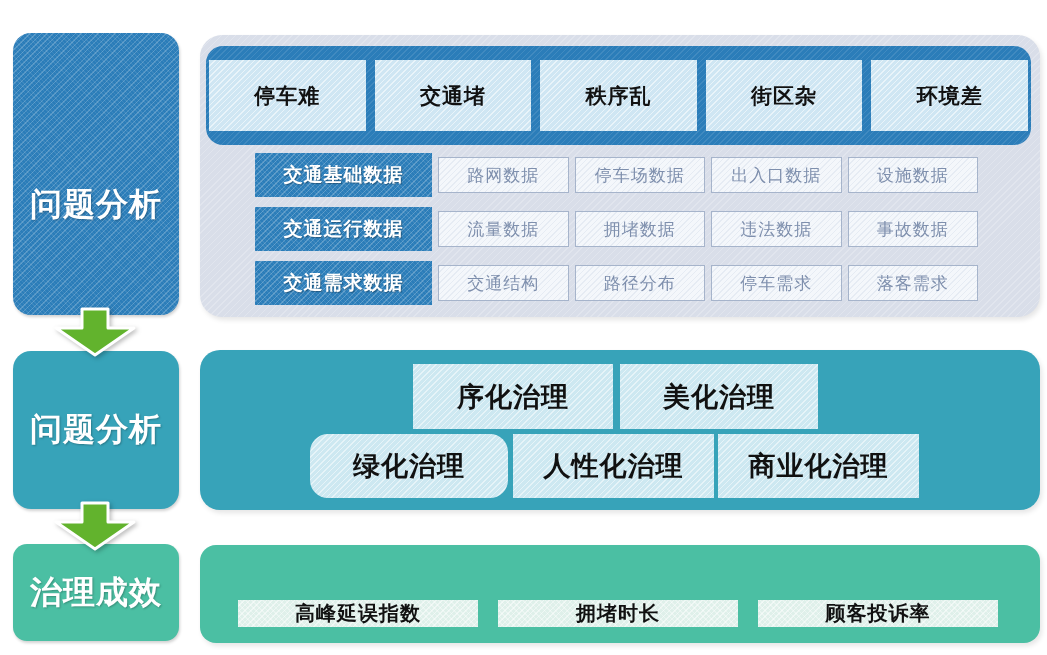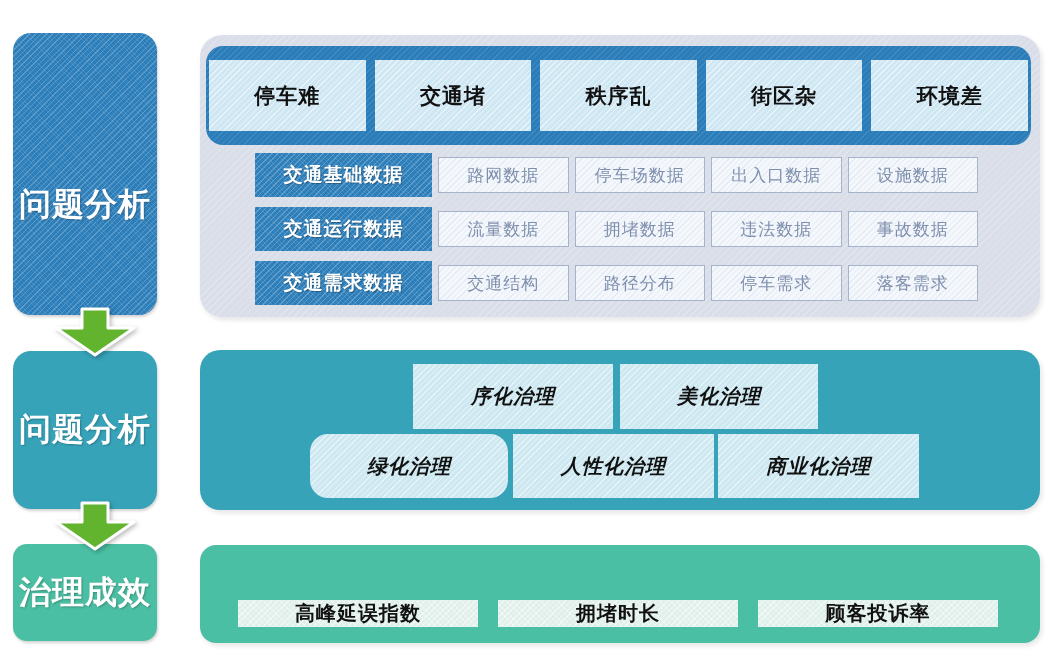--- a/index.html
+++ b/index.html
@@ -5,21 +5,21 @@
   html, body { margin: 0; padding: 0; background: #ffffff; }
   body {
     width: 1047px; height: 655px;
     font-family: "Liberation Sans", "DejaVu Sans", sans-serif;
     overflow: hidden;
   }
   .canvas { position: relative; width: 1047px; height: 655px; background: #ffffff; }
 
   
   .stage {
-    position: absolute; left: 13px; width: 144px;
+    position: absolute; left: 13px; width: 166px;
     border-radius: 18px;
     display: flex; align-items: center; justify-content: center;
     box-sizing: border-box;
     box-shadow: 1px 2px 3px rgba(0,0,0,.18);
   }
   .stage-label {
     color: #ffffff; font-size: 32px; font-weight: bold; letter-spacing: 1px;
     text-shadow: 1px 1px 2px rgba(0,0,0,.25);
     white-space: nowrap;
   }
@@ -92,21 +92,21 @@
   .panel-methods {
     top: 350px; height: 160px; border-radius: 20px;
     background: #37a3b9;
     box-shadow: 2px 3px 5px rgba(0,0,0,.10);
   }
   .method-box {
     position: absolute;
     display: flex; align-items: center; justify-content: center;
     background-color: #cde8f1;
     background-image: repeating-linear-gradient(135deg, rgba(255,255,255,.5) 0 1px, rgba(255,255,255,0) 1px 4px);
-    color: #111111; font-size: 20px; font-weight: bold; letter-spacing: 1px; font-style: italic;
+    color: #111111; font-size: 27px; font-weight: bold; letter-spacing: 1px;
   }
   .m-1 { left: 213px; top: 14px; width: 200px; height: 65px; }
   .m-2 { left: 420px; top: 14px; width: 198px; height: 65px; }
   .m-3 { left: 110px; top: 84px; width: 198px; height: 64px; border-radius: 18px; }
   .m-4 { left: 313px; top: 84px; width: 201px; height: 64px; }
   .m-5 { left: 518px; top: 84px; width: 201px; height: 64px; }
 
   
   .panel-effects {
     top: 545px; height: 98px; border-radius: 16px;

